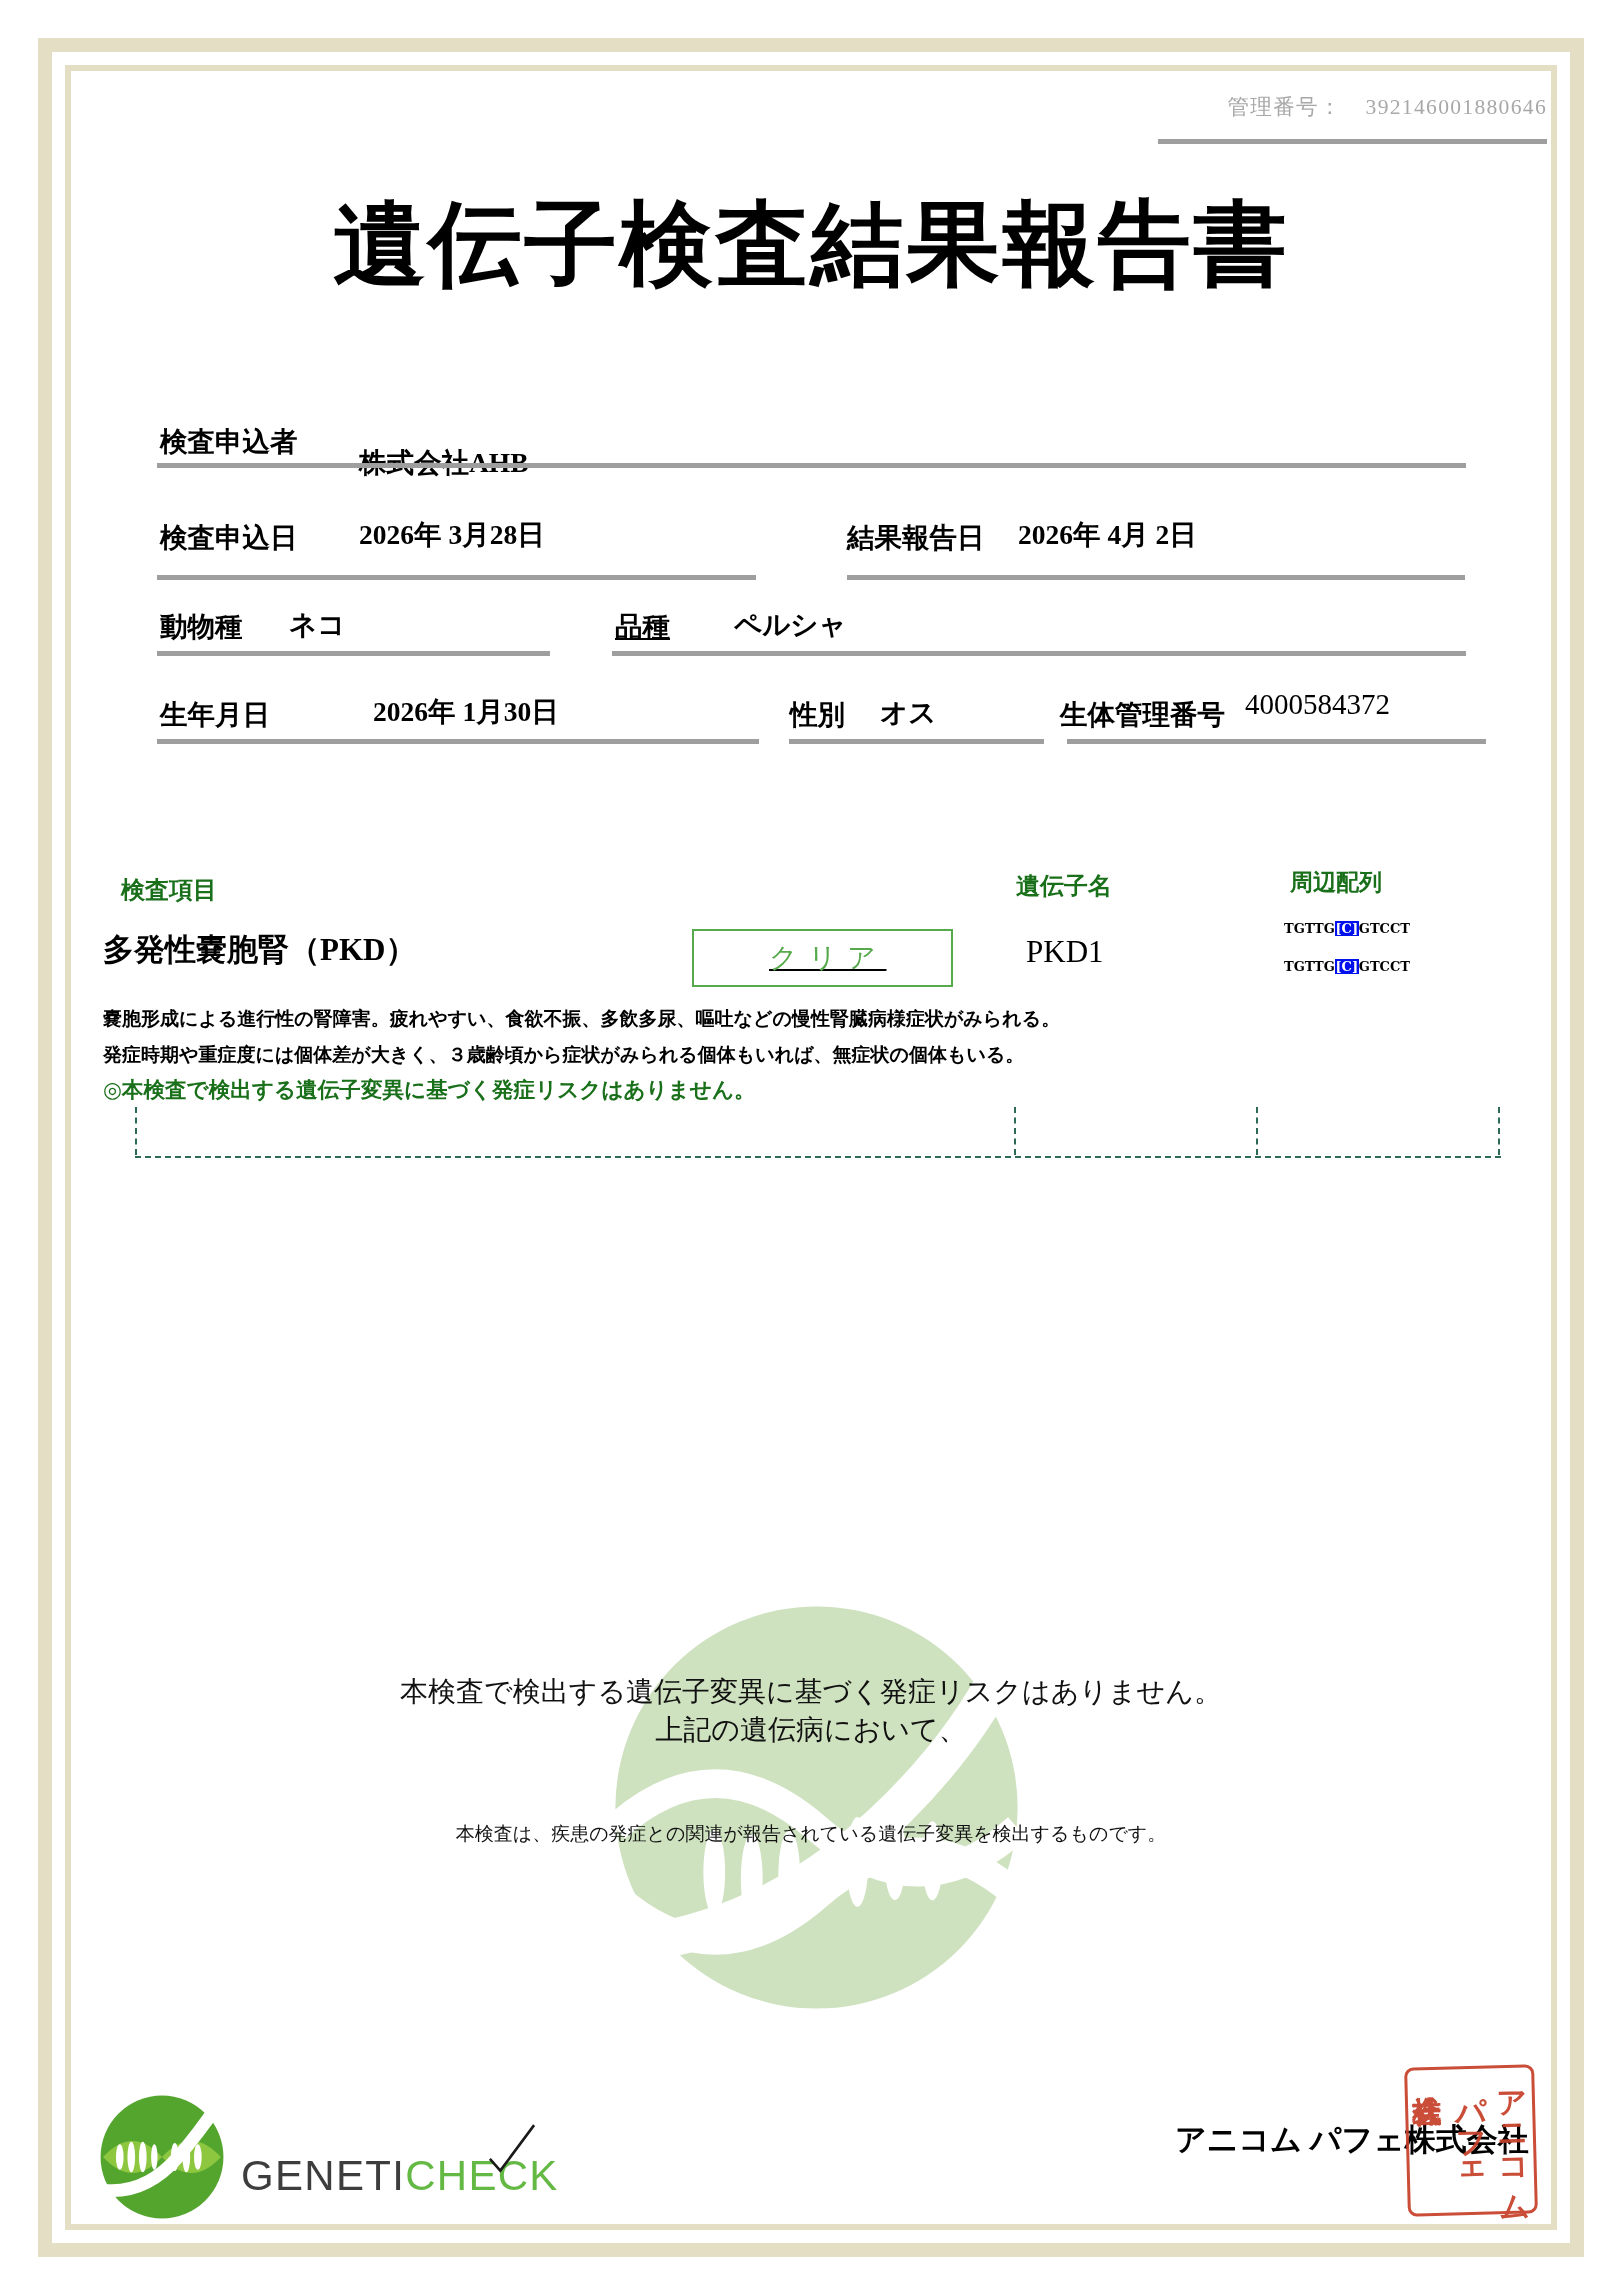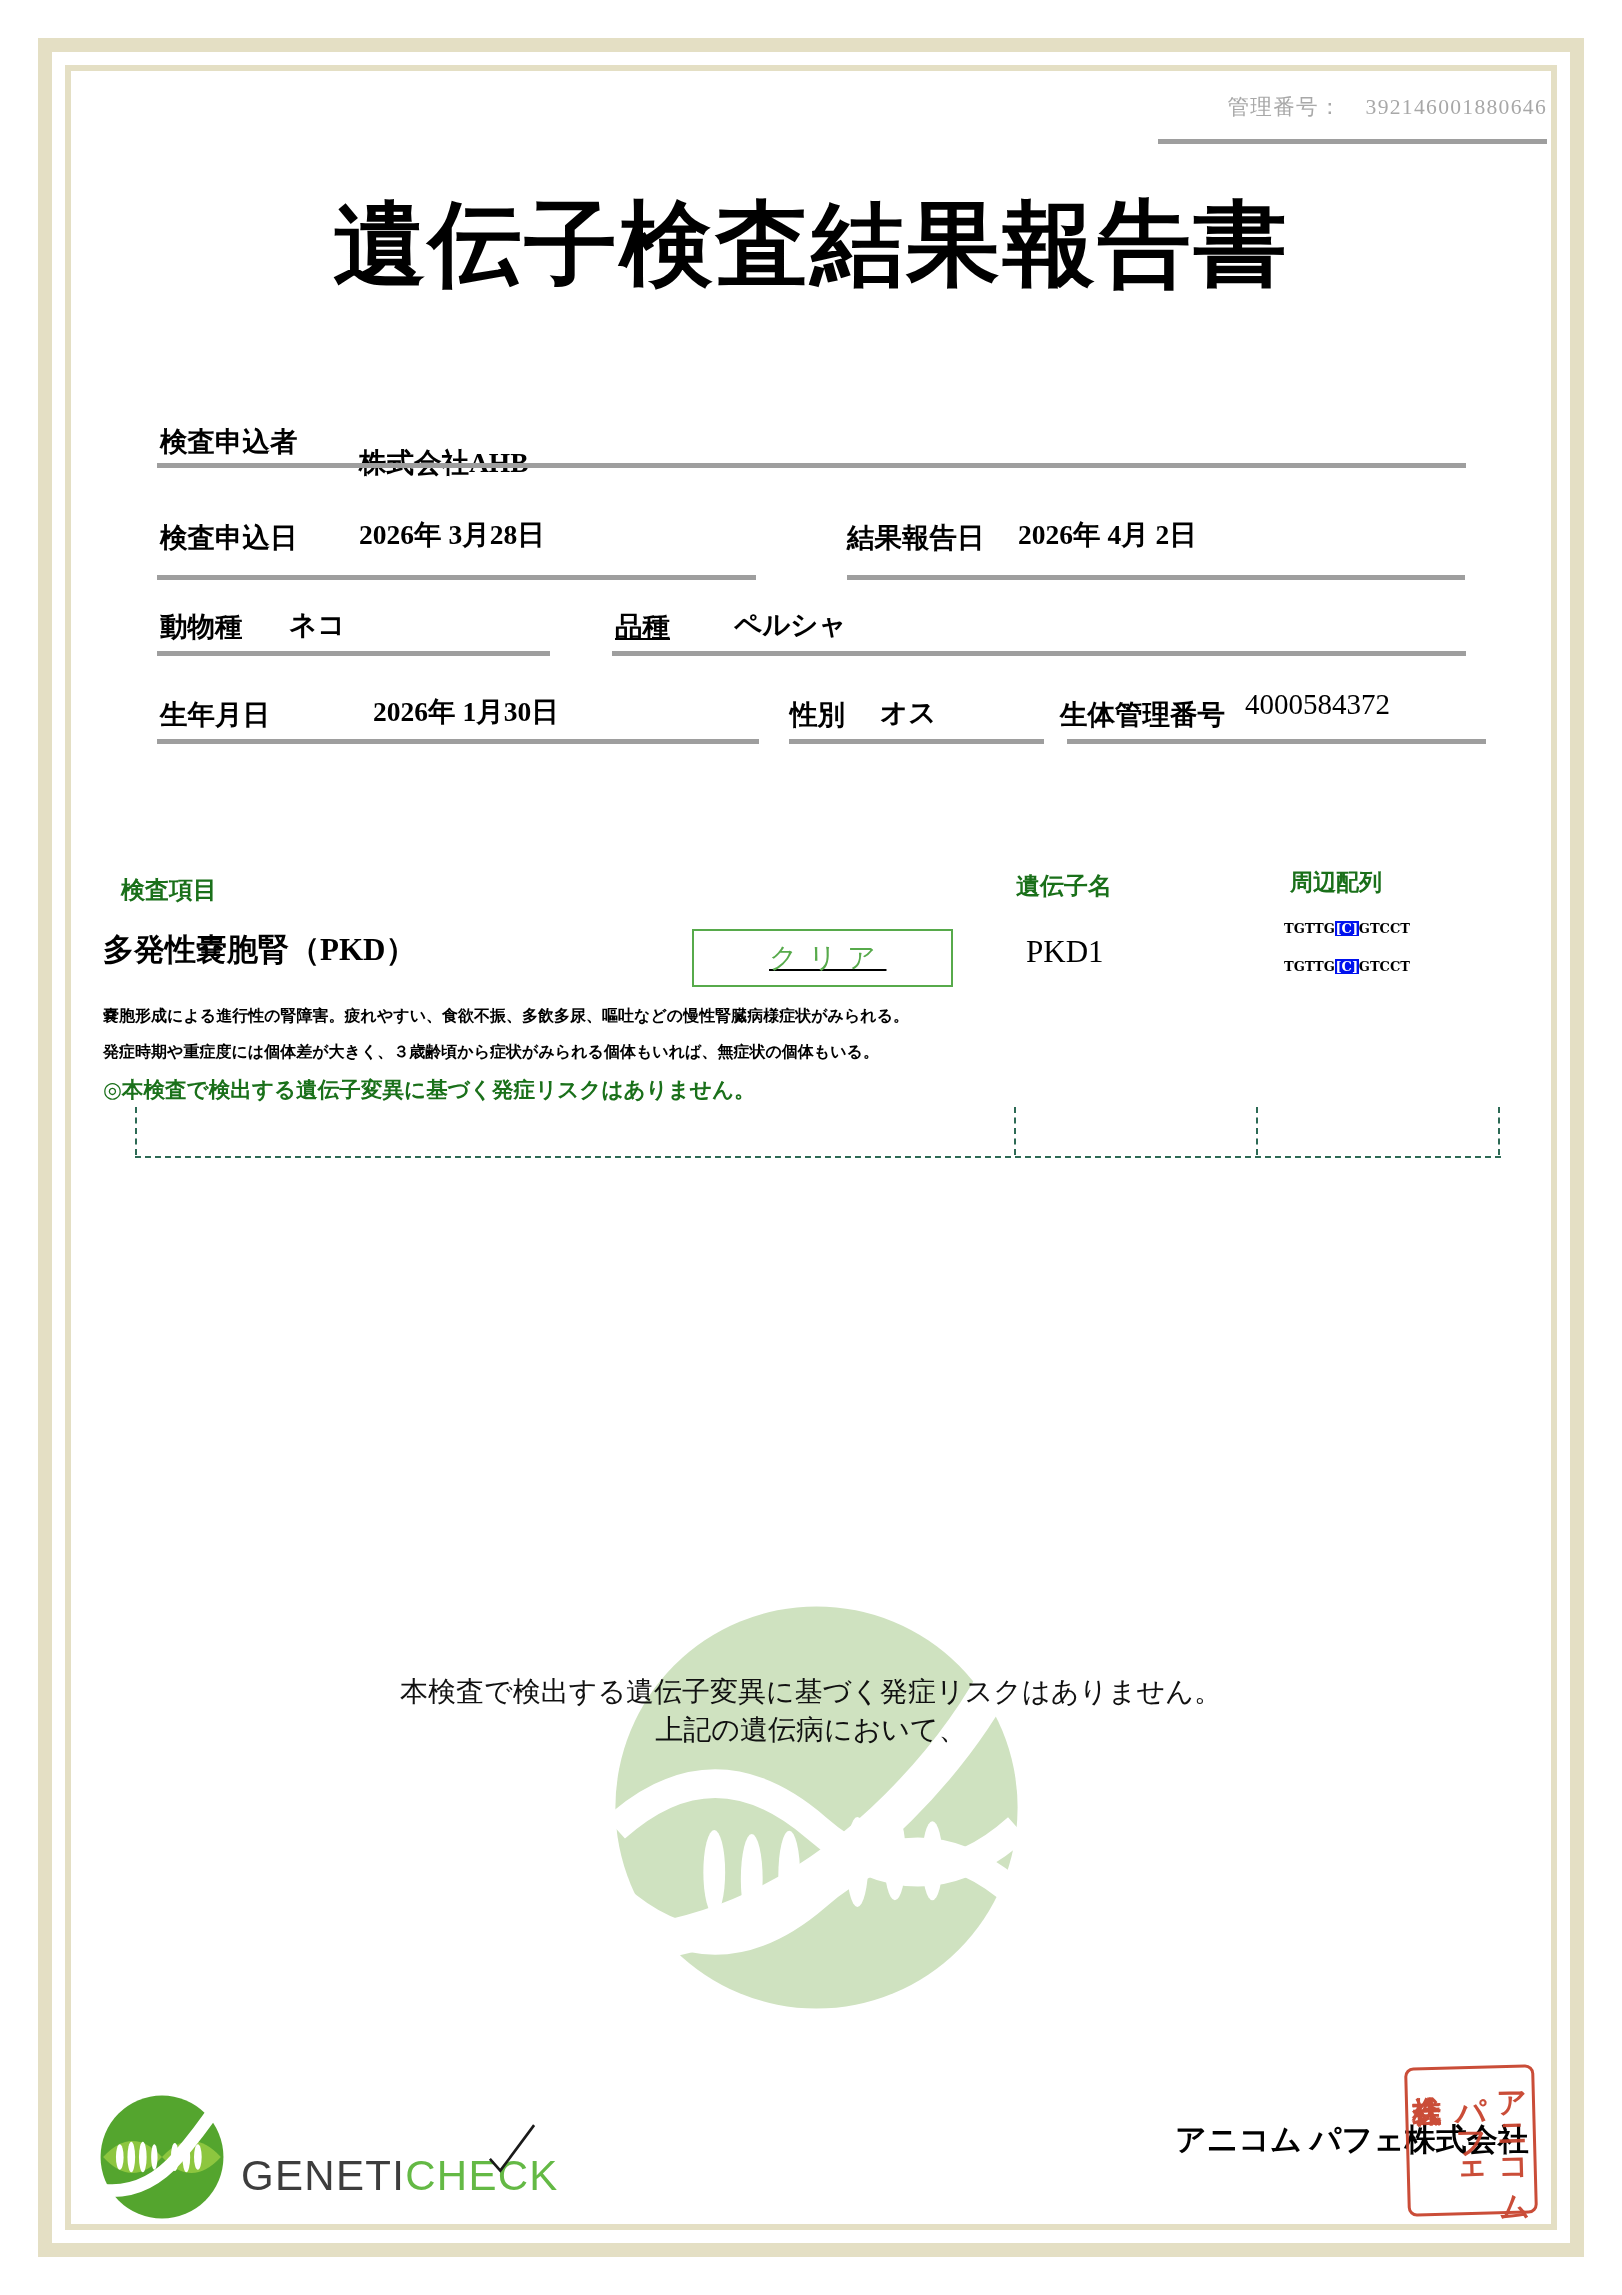--- a/index.html
+++ b/index.html
@@ -14,21 +14,21 @@
   .val{font-size:27.5px;font-weight:700;}
   .num{font-weight:400;}
   .uline{position:absolute;height:4.6px;background:#9e9e9e;}
   .ghead{font-size:24px;font-weight:700;color:#1a701a;}
   .item-name{font-size:31px;font-weight:700;}
   .clear-box{position:absolute;border:2.6px solid #57aa4b;display:flex;align-items:center;justify-content:center;text-decoration:underline;}
   .clear-box span{color:#57aa4b;font-size:28px;letter-spacing:10.5px;padding-left:10.5px;}
   .gene{font-size:31px;}
   .seq{font-size:13px;font-weight:700;letter-spacing:0px;font-family:"DejaVu Serif",serif;}
   .seq .variant{background:#0011ee;color:#fff;padding:0 0.7px;}
-  .desc{font-size:16px;font-weight:700;text-align:right;}
+  .desc{font-size:19px;font-weight:700;text-align:right;}
   .risk{font-size:21.6px;font-weight:700;color:#1a701a;}
   .vdash{position:absolute;width:0;border-left:2px dashed #2d6a55;}
   .hdash{position:absolute;height:0;border-top:2px dashed #2d6a55;}
   .sans{font-family:"Liberation Sans","DejaVu Sans",sans-serif;}
   .sum-big{left:0;width:100%;text-align:center;font-size:28px;color:#111;}
   .sum-small{left:0;width:100%;text-align:center;font-size:19px;color:#111;}
   .wordmark{font-family:"Liberation Sans","DejaVu Sans",sans-serif;font-size:42px;letter-spacing:1.3px;font-weight:400;}
   .wm-dark{color:#3d3d3d;}
   .wm-green{color:#64b945;}
   .company{font-size:31px;font-weight:700;}
@@ -118,20 +118,21 @@
   <div class="abs risk" style="left:103px;top:1075px;z-index:2;">◎本検査で検出する遺伝子変異に基づく発症リスクはありません。</div>
 
   <div class="vdash" style="left:135px;top:1107px;height:48px;z-index:2;"></div>
   <div class="vdash" style="left:1014px;top:1107px;height:48px;z-index:2;"></div>
   <div class="vdash" style="left:1256px;top:1107px;height:48px;z-index:2;"></div>
   <div class="vdash" style="left:1498px;top:1107px;height:48px;z-index:2;"></div>
   <div class="hdash" style="left:135px;top:1156px;width:1366px;z-index:2;"></div>
 
   <div class="abs sans sum-big" style="top:1711px;z-index:2;">上記の遺伝病において、</div>
   <div class="abs sans sum-big" style="top:1673px;z-index:2;">本検査で検出する遺伝子変異に基づく発症リスクはありません。</div>
+  <div class="abs sans sum-small" style="top:1821px;z-index:2;">本検査は、疾患の発症との関連が報告されている遺伝子変異を検出するものです。</div>
 
   <div class="abs" style="left:98px;top:2093px;z-index:2;">
     <svg width="128" height="128" viewBox="0 0 200 200">
       <circle cx="100" cy="100" r="96" fill="#54a52e"></circle>
       <path d="M 8,100 Q 54,50 100,100 Q 54,150 8,100 Z" fill="#8dc63f"></path>
       <path d="M 100,100 Q 146,50 192,100 Q 146,150 100,100 Z" fill="#8dc63f"></path>
       <ellipse cx="34" cy="100" rx="6" ry="20" fill="#fff"></ellipse>
       <ellipse cx="52" cy="100" rx="6" ry="24" fill="#fff"></ellipse>
       <ellipse cx="70" cy="100" rx="6" ry="24" fill="#fff"></ellipse>
       <ellipse cx="88" cy="100" rx="5" ry="20" fill="#fff"></ellipse>

